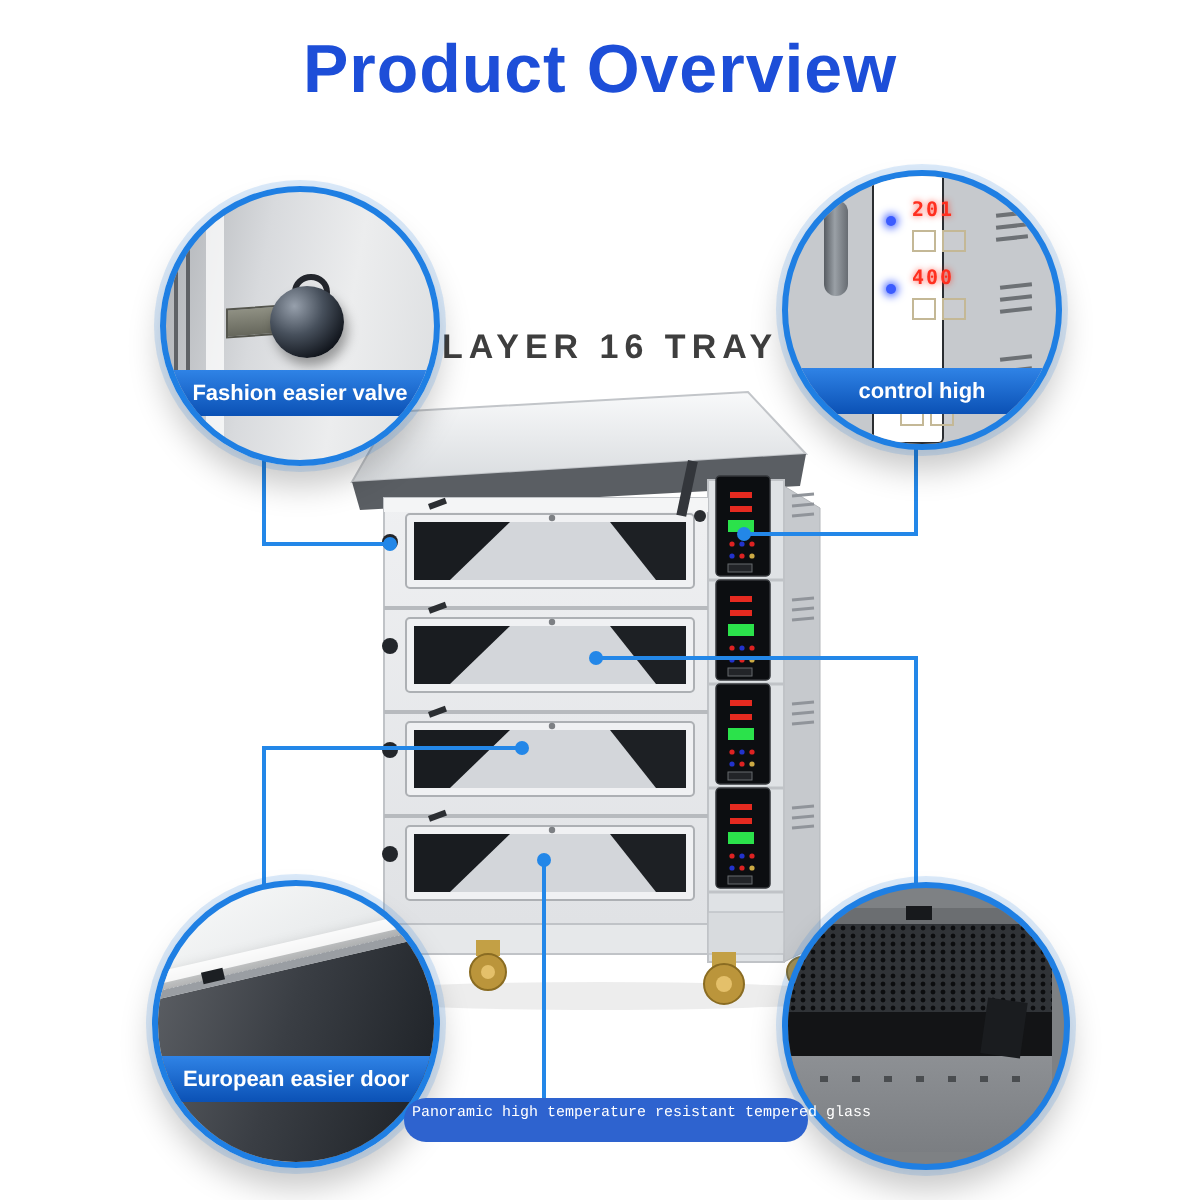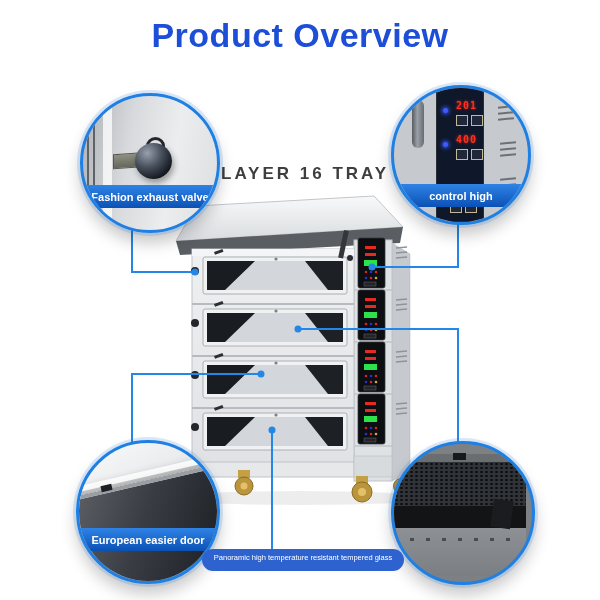--- a/index.html
+++ b/index.html
@@ -28,21 +28,21 @@
   .bracket{position:absolute;left:30px;top:57px;width:34px;height:13px;
      background:linear-gradient(#8f9083,#66675c);border:1px solid #55564e;transform:skewY(-4deg);}
   .hook{position:absolute;left:63px;top:41px;width:13px;height:12px;border:3px solid #23262c;border-radius:50%;}
   .knob{position:absolute;left:52px;top:47px;width:37px;height:36px;border-radius:50%;
      background:radial-gradient(circle at 33% 28%,#97a0ac,#47505c 40%,#10141b 78%);
      box-shadow:2px 4px 6px rgba(0,0,0,.35);}
   
   .c-control{left:391px;top:85px;width:134px;height:134px;background:#c6c9cd;}
   .handle-slot{position:absolute;left:18px;top:12px;width:12px;height:48px;border-radius:6px;
      background:linear-gradient(90deg,#575c62,#9aa0a6 45%,#676c72);}
-  .ctrl-panel{position:absolute;left:42px;top:-6px;width:48px;height:140px;background:#0f172a;
+  .ctrl-panel{position:absolute;left:42px;top:-6px;width:36px;height:140px;background:#ffffff;
      border-radius:3px;box-shadow:inset 0 0 0 1px #2a2d31;}
   .led-dot{position:absolute;width:5px;height:5px;border-radius:50%;background:#3b5bff;
      box-shadow:0 0 4px 1px #3b5bff;}
   .led-red{position:absolute;font-family:"DejaVu Sans Mono",monospace;font-size:10px;font-weight:bold;
      color:#ff2f1f;text-shadow:0 0 3px rgba(255,47,31,.8);letter-spacing:1px;}
   .btn-row{position:absolute;display:flex;gap:3px;}
   .btn-row i{display:block;width:10px;height:9px;border:1px solid #c4b896;background:rgba(255,255,255,.07);}
   .led-green{position:absolute;left:16px;top:86px;width:30px;height:14px;background:#051407;border-radius:2px;
      display:flex;align-items:center;justify-content:center;
      font-family:"DejaVu Sans Mono",monospace;font-size:11px;font-weight:bold;color:#3cf060;
@@ -65,21 +65,21 @@
   .ht-mesh{position:absolute;left:0;top:18px;width:132px;height:44px;background-color:#303337;
      background-image:radial-gradient(circle,#0c0d0f 1px,transparent 1.4px);background-size:5px 4px;}
   .ht-shadow{position:absolute;left:0;top:62px;width:132px;height:22px;background:#131416;}
   .ht-floor{position:absolute;left:0;top:84px;width:132px;height:48px;
      background:linear-gradient(#8d9094,#7b7e82);display:flex;gap:12px;padding:10px 0 0 16px;box-sizing:border-box;}
   .ht-floor i{display:block;width:4px;height:3px;background:#4a4d50;}
   .ht-box{position:absolute;left:98px;top:56px;width:20px;height:28px;background:#1a1c1f;transform:rotate(8deg);}
   
   .note{position:absolute;left:202px;top:549px;width:202px;min-height:22px;border-radius:13px;
         background:#2e63cf;color:#ffffff;text-align:center;font-size:7.5px;line-height:11px;
-        padding:3px 4px;box-sizing:border-box;}
+        padding:3px 4px;box-sizing:border-box;font-family:Liberation Mono, monospace;}
   .note span{display:block;white-space:nowrap;}
 </style>
 </head>
 <body>
 
 <div class="canvas">
 
   <div class="page-title">Product Overview</div>
   <div class="subtitle">4 LAYER 16 TRAY</div>
 
@@ -178,21 +178,21 @@
     </g>
   </svg>
 
   <div class="callout c-exhaust">
     <div class="vline-dark" style="left:4px"></div>
     <div class="vline-dark" style="left:10px"></div>
     <div class="vstripe"></div>
     <div class="bracket"></div>
     <div class="hook"></div>
     <div class="knob"></div>
-    <div class="banner" style="top:89px">Fashion exhaust valve</div>
+    <div class="banner" style="top:89px">Fashion easier valve</div>
   </div>
 
   <div class="callout c-control">
     <div class="handle-slot"></div>
     <div class="ctrl-panel">
       <div class="led-dot" style="left:7px;top:26px"></div>
       <div class="led-red" style="left:20px;top:18px">201</div>
       <div class="btn-row" style="left:20px;top:33px">
           <i></i>
           <i></i>

